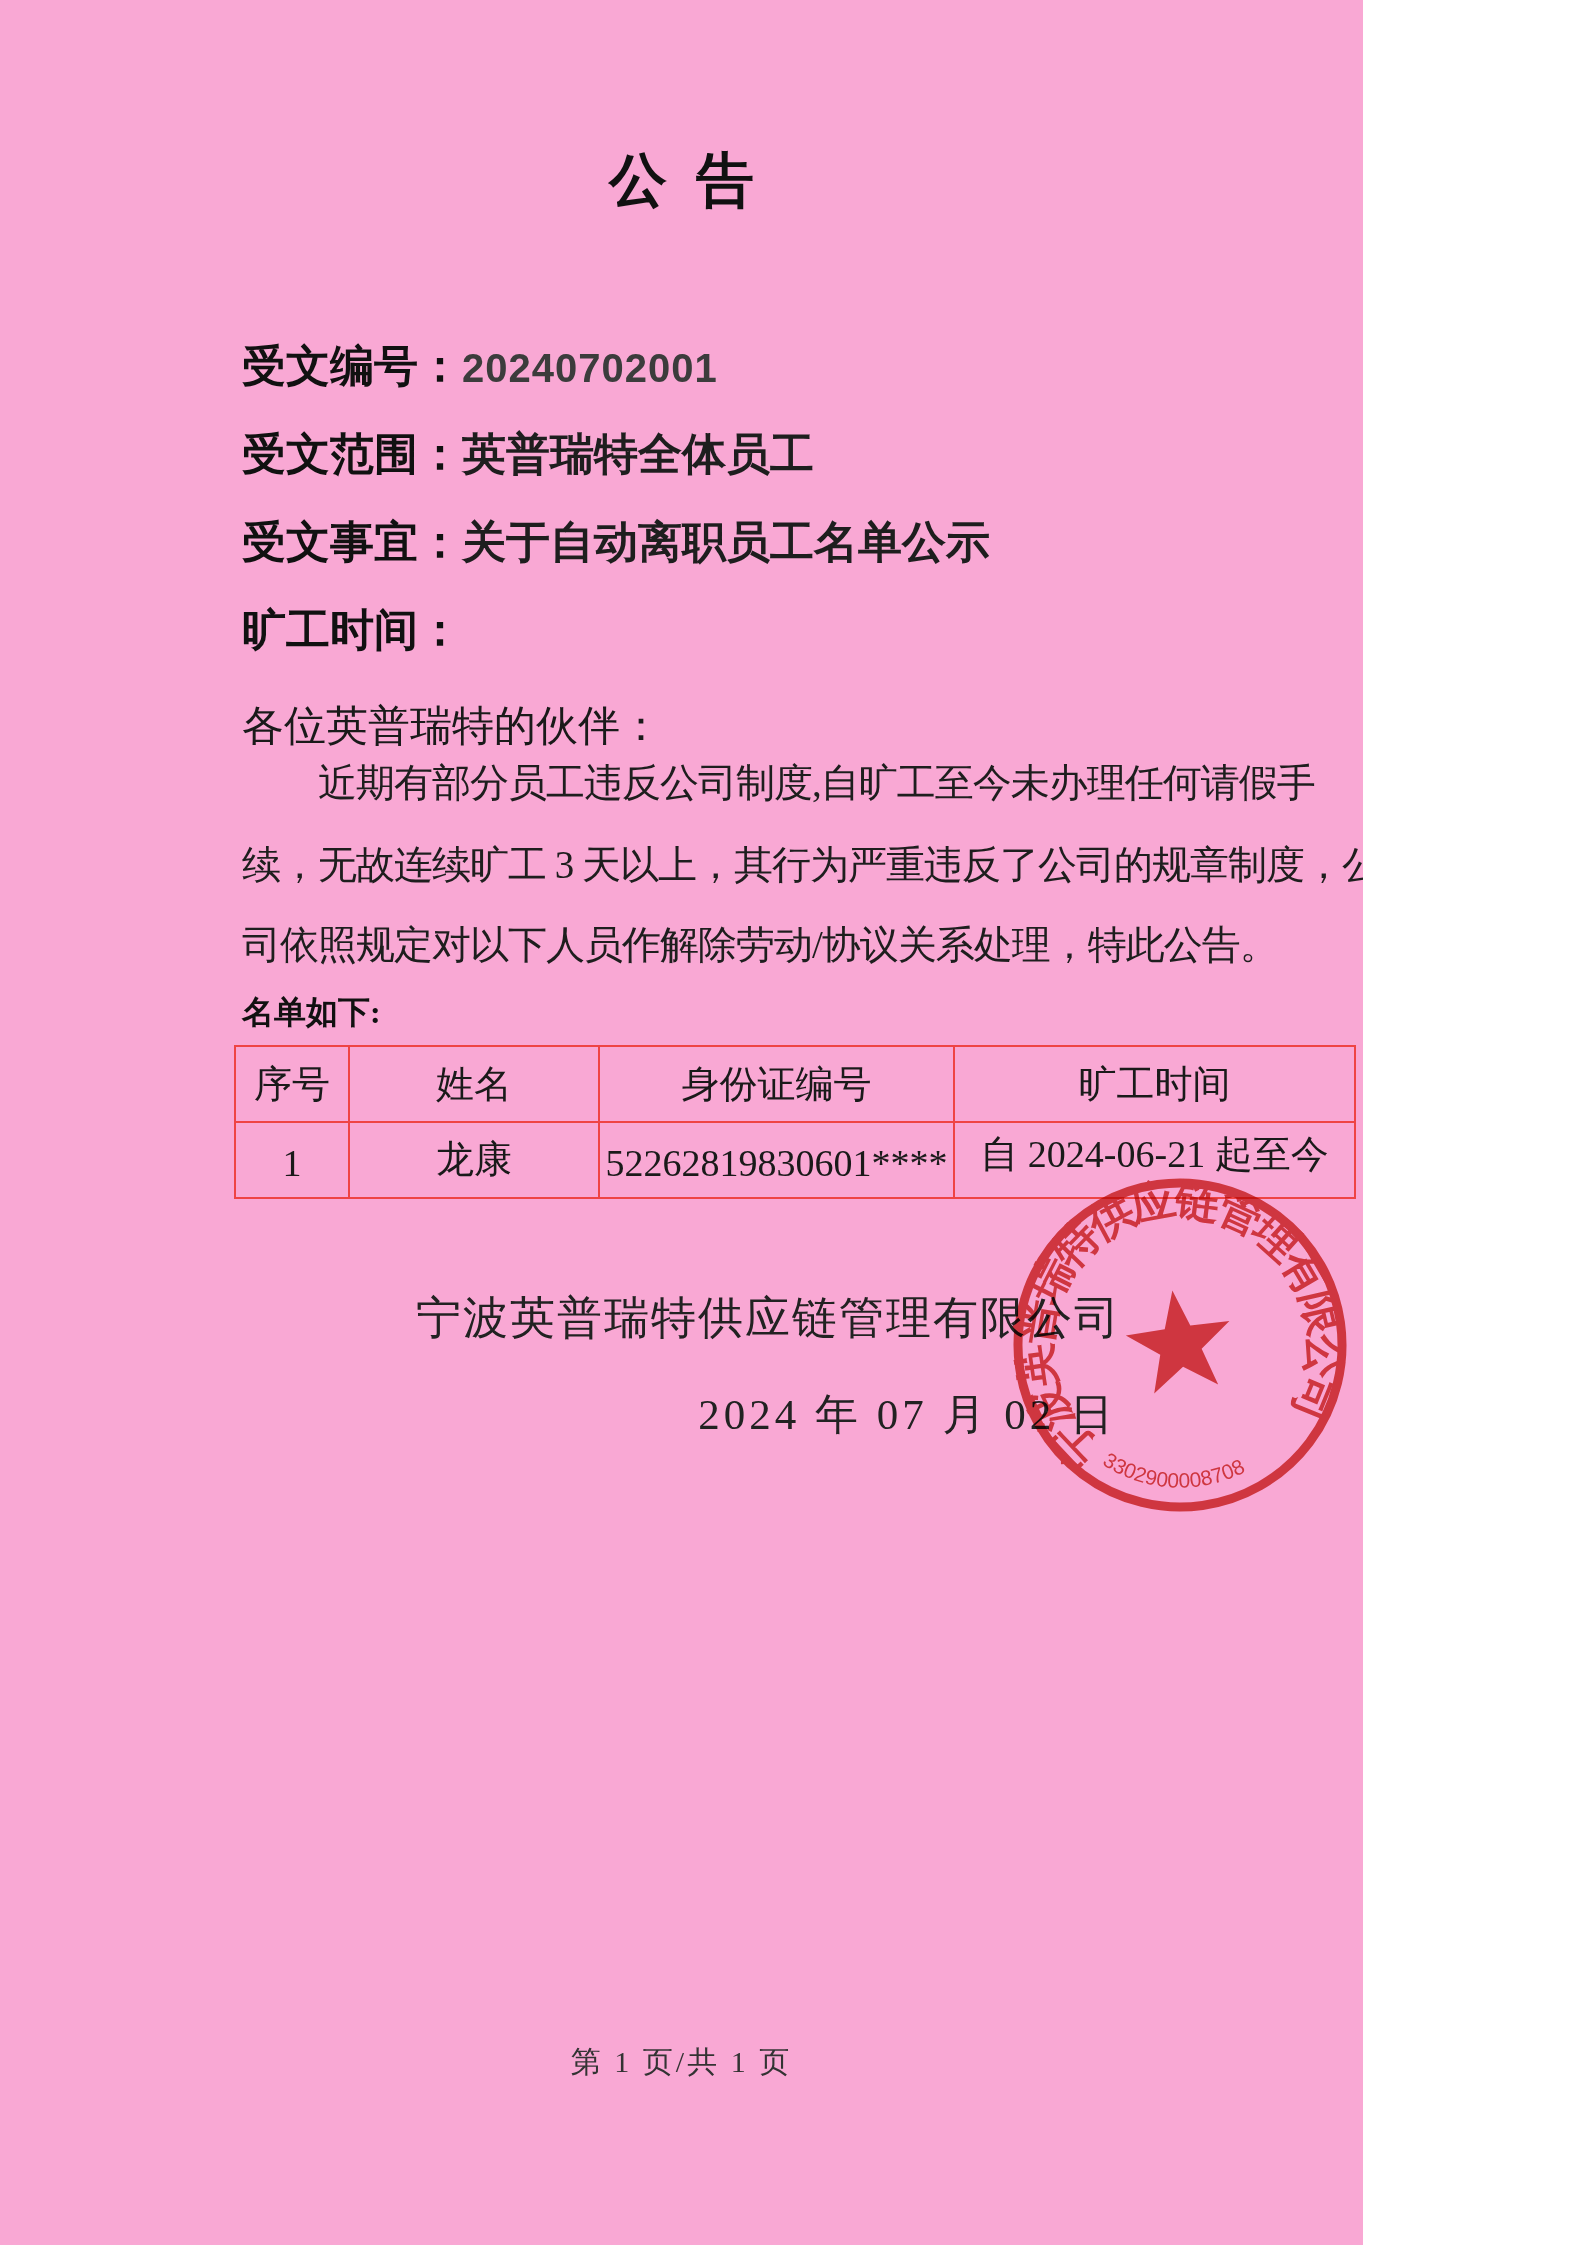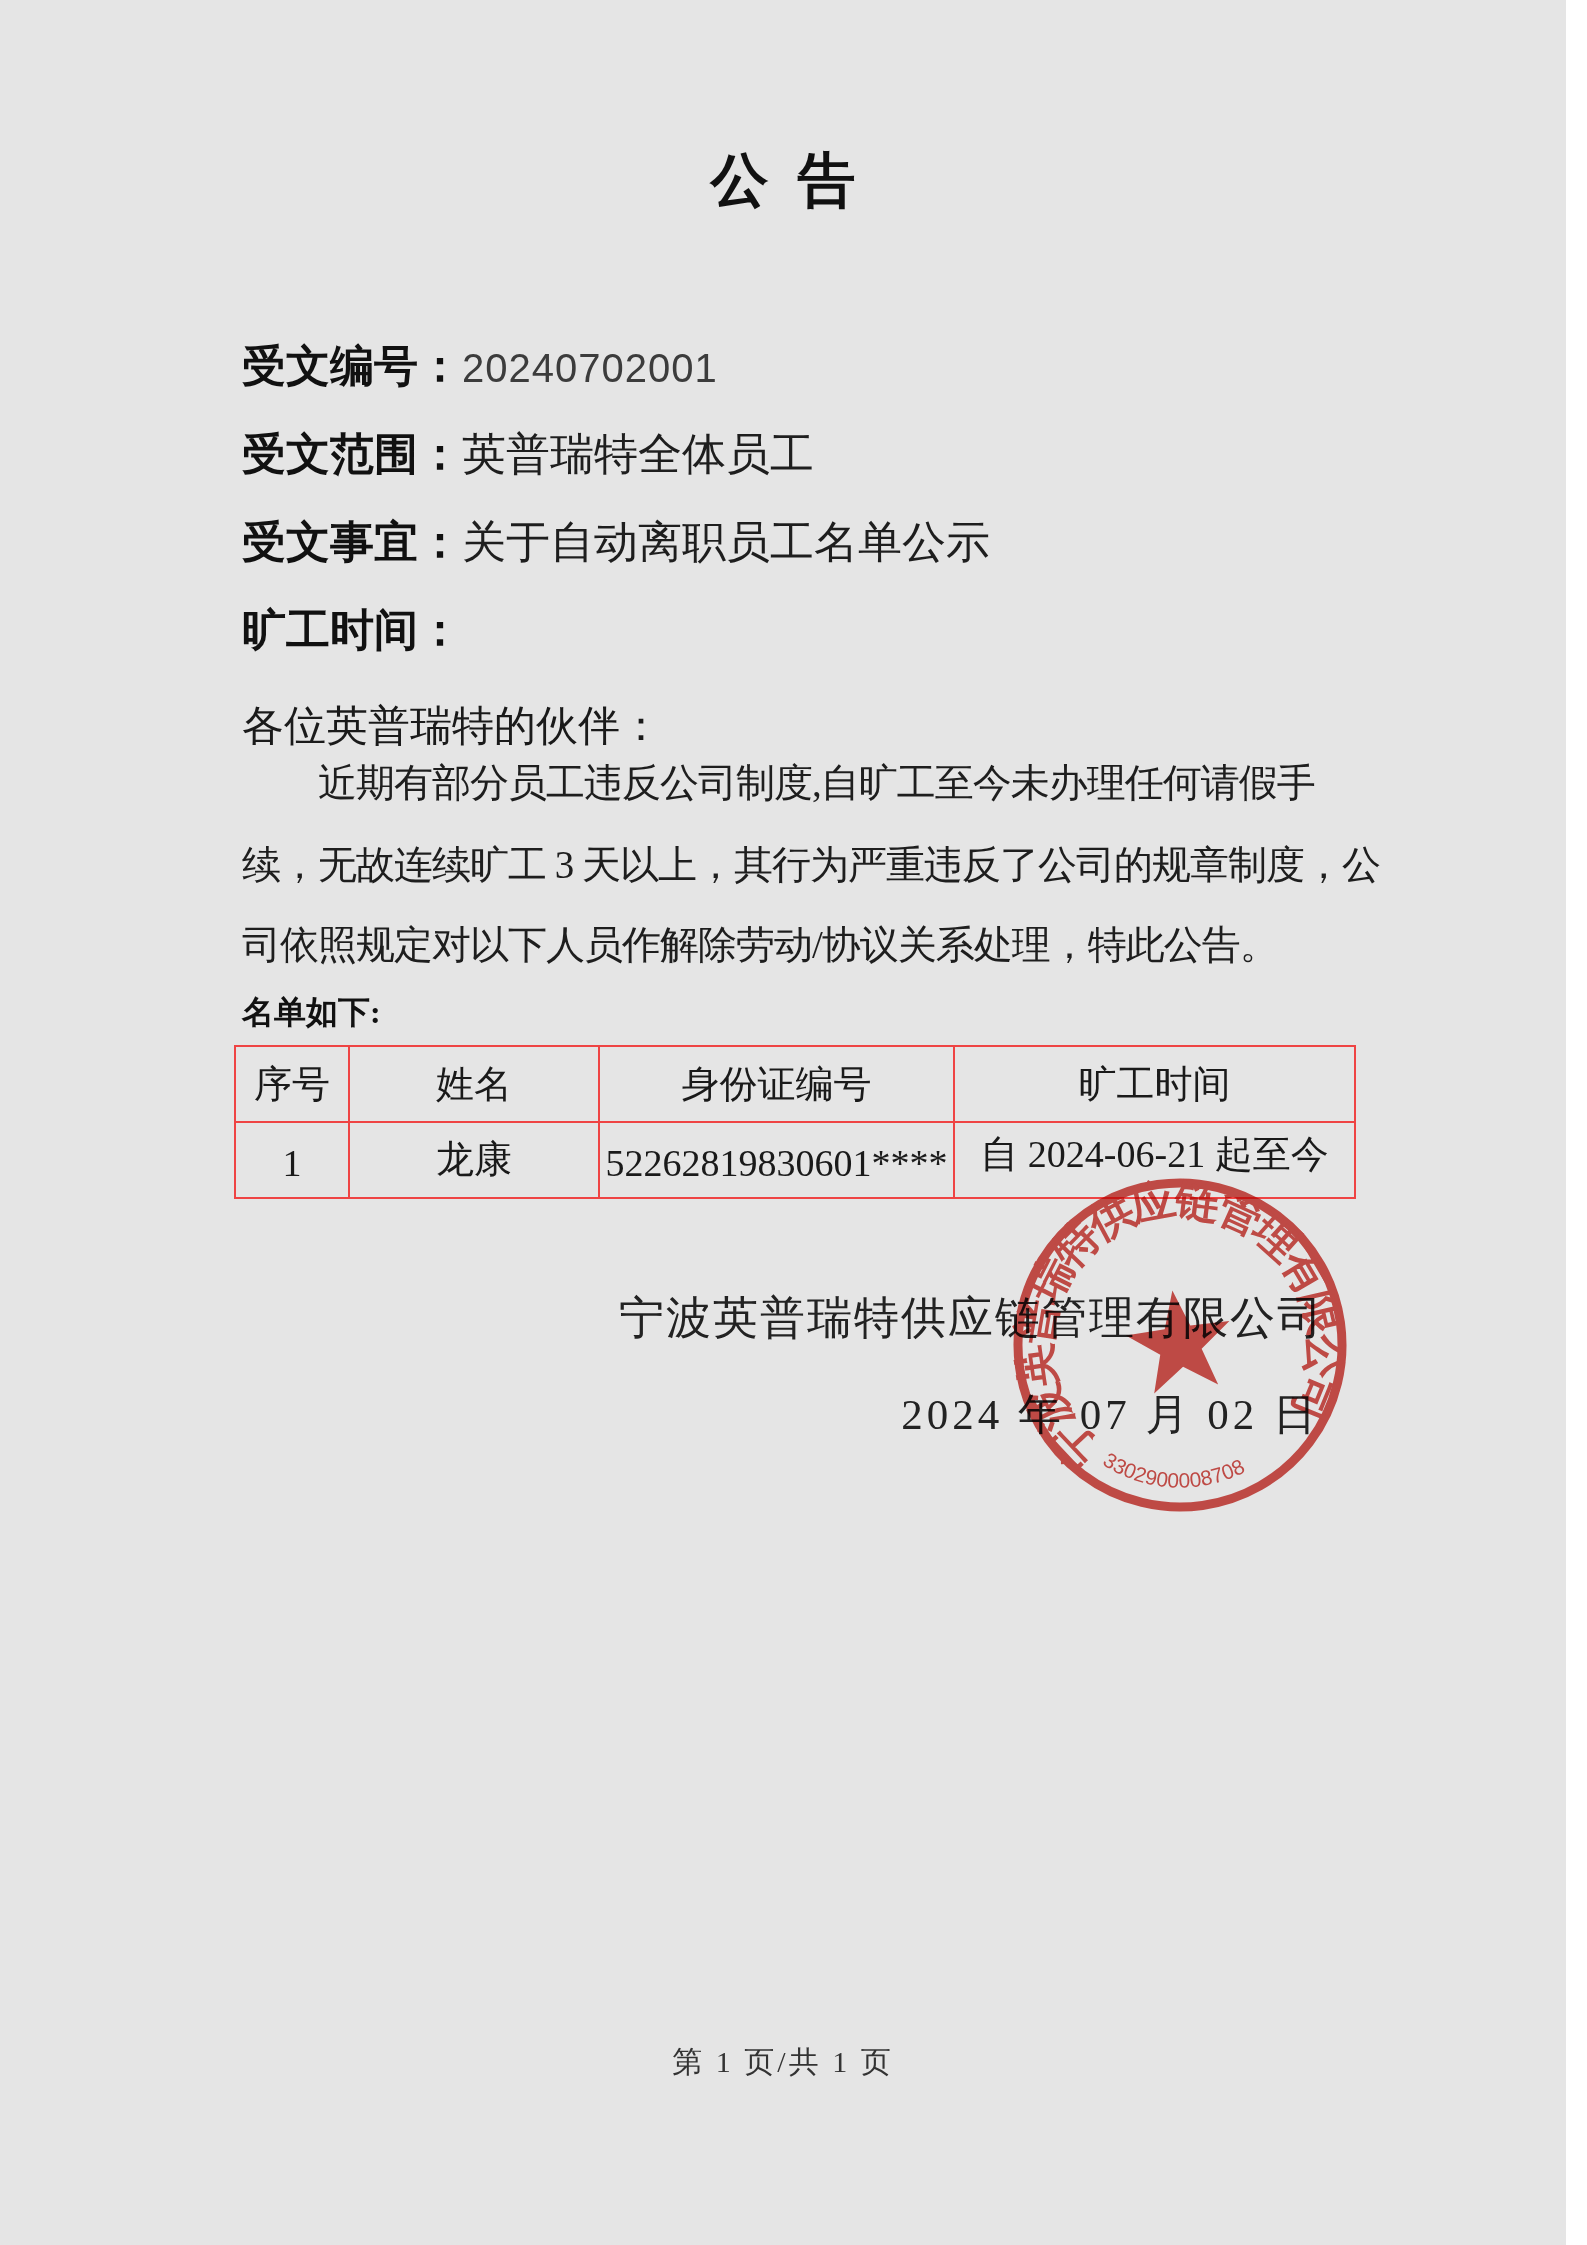--- a/index.html
+++ b/index.html
@@ -1,33 +1,33 @@
 <!DOCTYPE html>
 <html><head>
 <meta charset="utf-8">
 <style>
   html,body { margin:0; padding:0; background:#ffffff; }
   .page {
     position:relative;
-    width:1566px; height:2245px;
-    background:#e5e5e5;
+    width:1363px; height:2245px;
+    background:#f9a8d4;
     font-family:"Liberation Serif", serif;
     color:#1a1a1a;
     overflow:hidden;
   }
   .title {
     position:absolute; top:142px; left:0; width:100%;
     text-align:center;
     font-size:58px; font-weight:bold; color:#111;
     white-space:pre;
   }
   .fields { position:absolute; left:242px; top:322px; }
   .field-row { height:88px; display:flex; align-items:center; font-size:44px; }
   .field-label { font-weight:bold; color:#111; }
-  .field-value { font-weight:normal; color:#1e1e1e; }
+  .field-value { font-weight:bold; color:#1e1e1e; }
   .field-value.value-num {
     font-family:"Liberation Sans", sans-serif;
     font-size:40px; color:#3c3c3c; letter-spacing:1px;
     padding-top:4px;
   }
   .salutation { position:absolute; left:242px; top:698px; font-size:42px;text-align:right; }
   .para-line {
     position:absolute; white-space:nowrap;
     font-size:39px; letter-spacing:-1px; color:#1e1e1e;
   }

